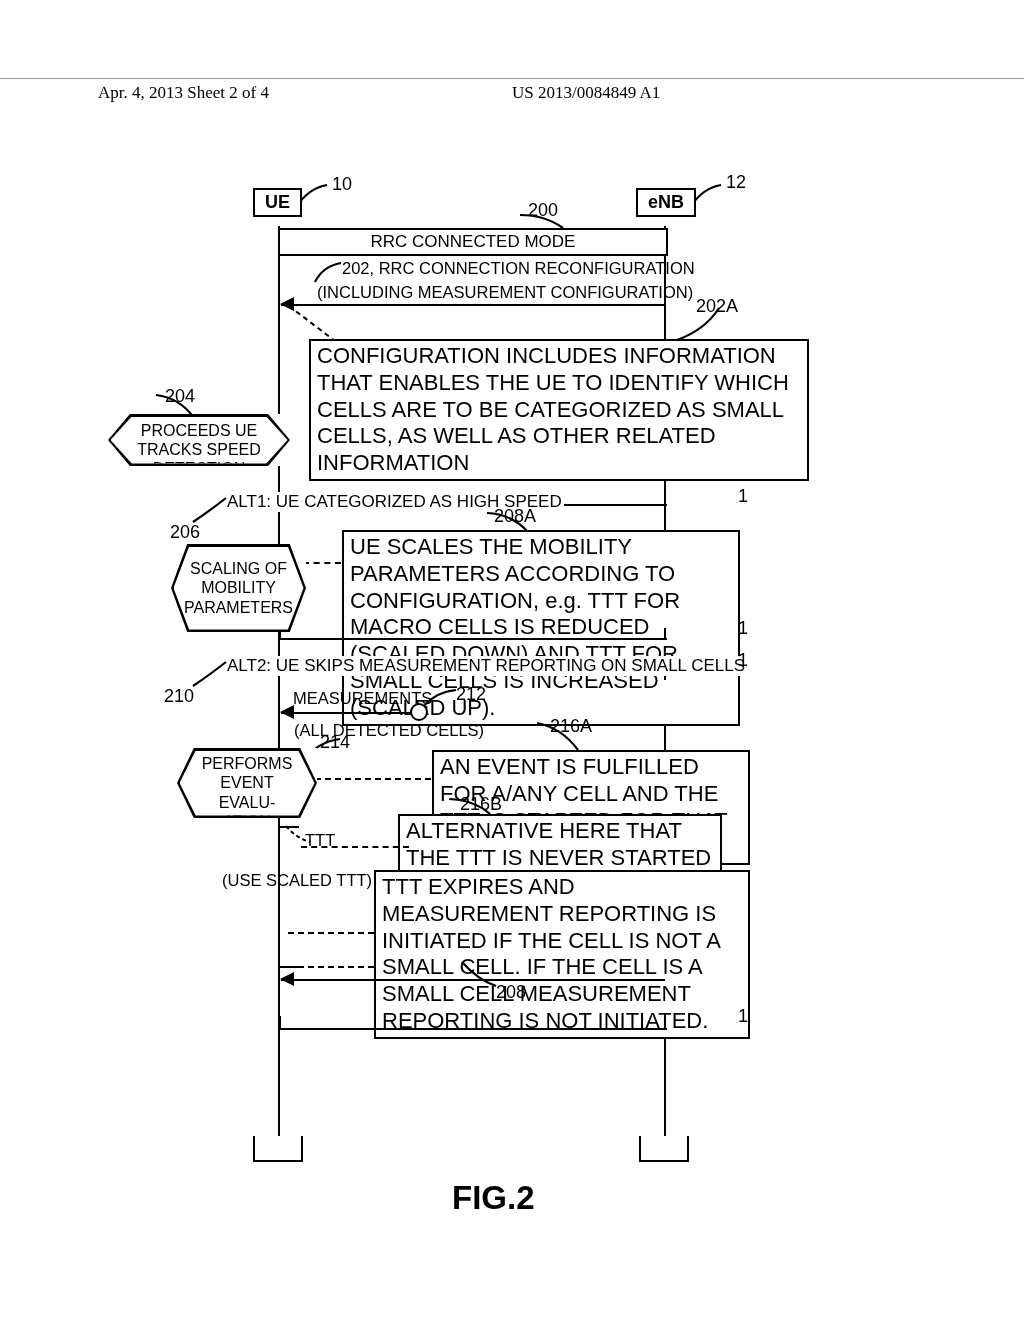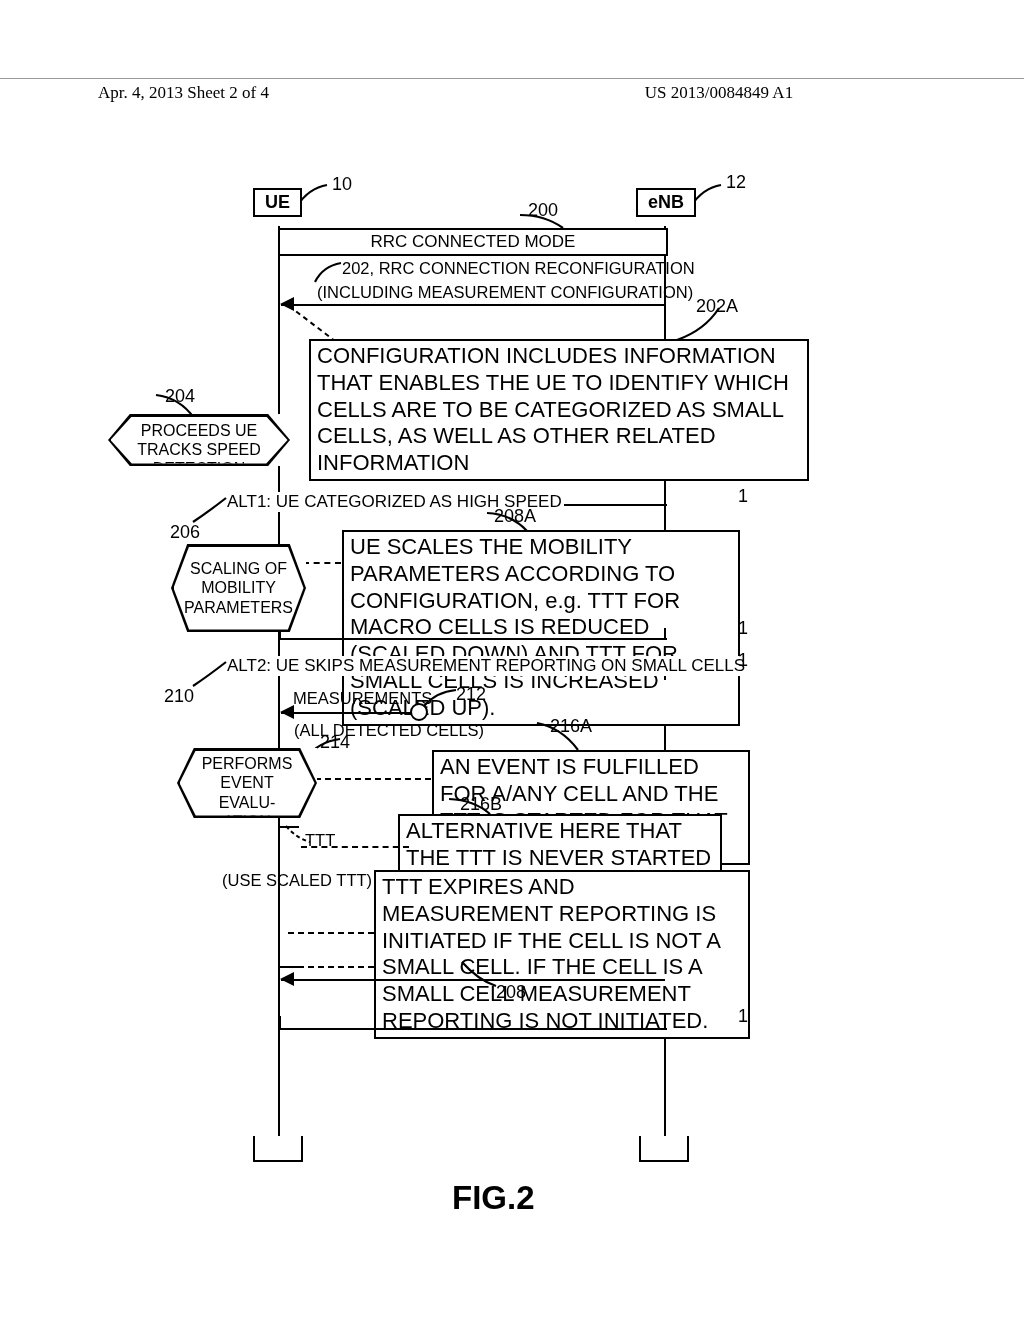--- a/index.html
+++ b/index.html
@@ -17,21 +17,21 @@
       left: 0;
       width: 100%;
       border-top: 1px solid #999;
       display: flex;
       padding: 4px 98px 0 98px;
       font-size: 17px;
       font-family: 'Times New Roman', serif;
     }
     .header-left { flex: 1; }
     .header-mid { flex: 1; text-align: left; }
-    .header-right { flex: 1; text-align: center; }
+    .header-right { flex: 1; text-align: left; }
     .diagram {
       position: absolute;
       top: 168px;
       left: 120px;
       width: 800px;
       height: 1000px;
     }
     .lifeline {
       position: absolute;
       top: 58px;

